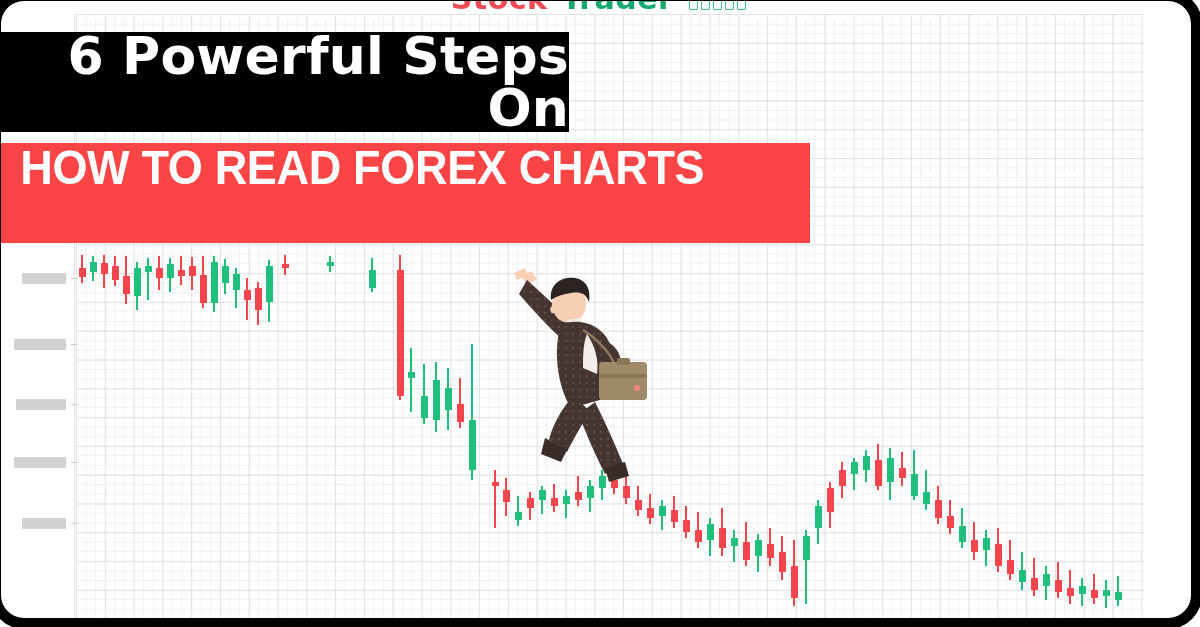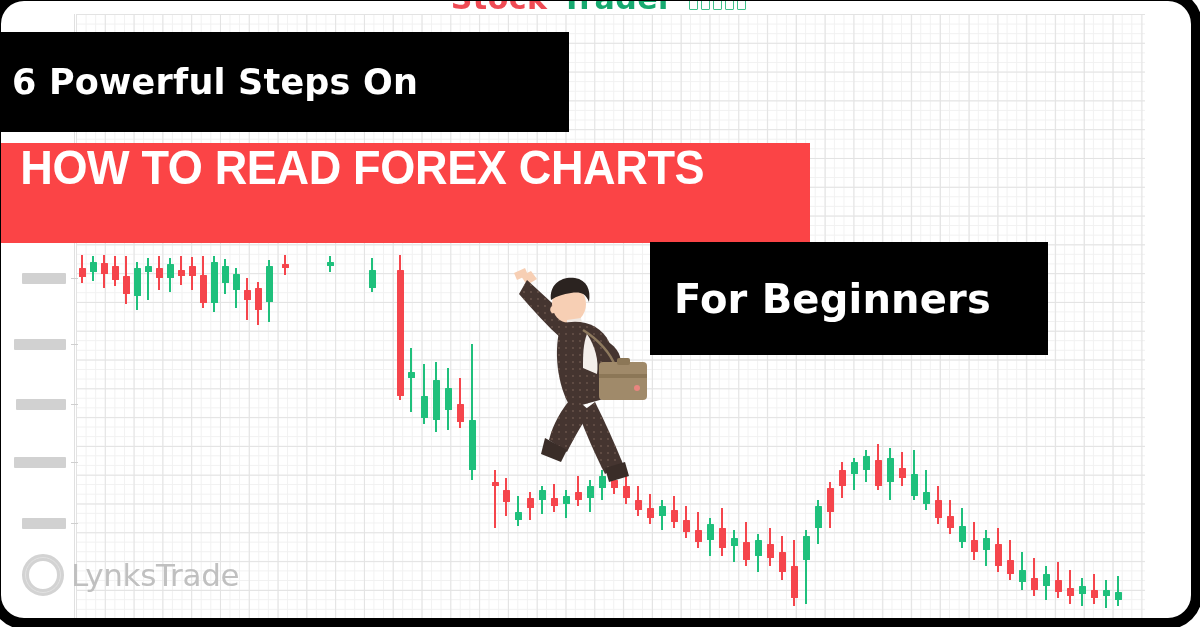--- a/index.html
+++ b/index.html
@@ -50,21 +50,21 @@
   #topmark .tm3{display:inline-block;vertical-align:middle;margin-left:16px;}
   #topmark .tm3 i{display:inline-block;width:7px;height:9px;border:1.5px solid #3fc08a;
                   margin-right:3px;border-radius:1px;}
 
   
   #hero{position:absolute;left:487px;top:262px;width:200px;height:230px;z-index:10;}
 
   
   #blk-top{position:absolute;left:0px;top:32px;width:569px;height:100px;background:#000000;z-index:30;
            display:flex;align-items:center;}
-  #blk-top .t{color:#ffffff;font-size:35px;font-weight:700;letter-spacing:.2px;
+  #blk-top .t{color:#ffffff;font-size:52px;font-weight:700;letter-spacing:.2px;
               padding-left:12px;font-family:"DejaVu Sans",sans-serif;line-height:1;text-align:right;}
 
   #blk-red{position:absolute;left:0px;top:143px;width:810px;height:100px;background:#fb4446;z-index:30;
            display:flex;}
   #blk-red .t{color:#ffffff;font-size:49px;font-weight:700;letter-spacing:-.4px;
               padding-left:22px;font-family:"Liberation Sans",sans-serif;line-height:1;
               transform:scaleX(.92);transform-origin:left center;white-space:nowrap;}
 
   #blk-beg{position:absolute;left:650px;top:242px;width:398px;height:113px;background:#000000;z-index:30;
            display:flex;align-items:center;}
@@ -480,23 +480,16 @@
   </svg>
 
   <div id="blk-top">
     <div class="t">6 Powerful Steps On</div>
   </div>
 
   <div id="blk-red">
     <div class="t">HOW TO READ FOREX CHARTS</div>
   </div>
 
-  <div id="blk-beg">
-    <div class="t">For Beginners</div>
-  </div>
-
-  <div id="logo">
-    <div class="ring"></div>
-    <div class="name">LynksTrade</div>
-  </div>
+
 
   <div id="frame"></div>
 </div>
 
 </body></html>

